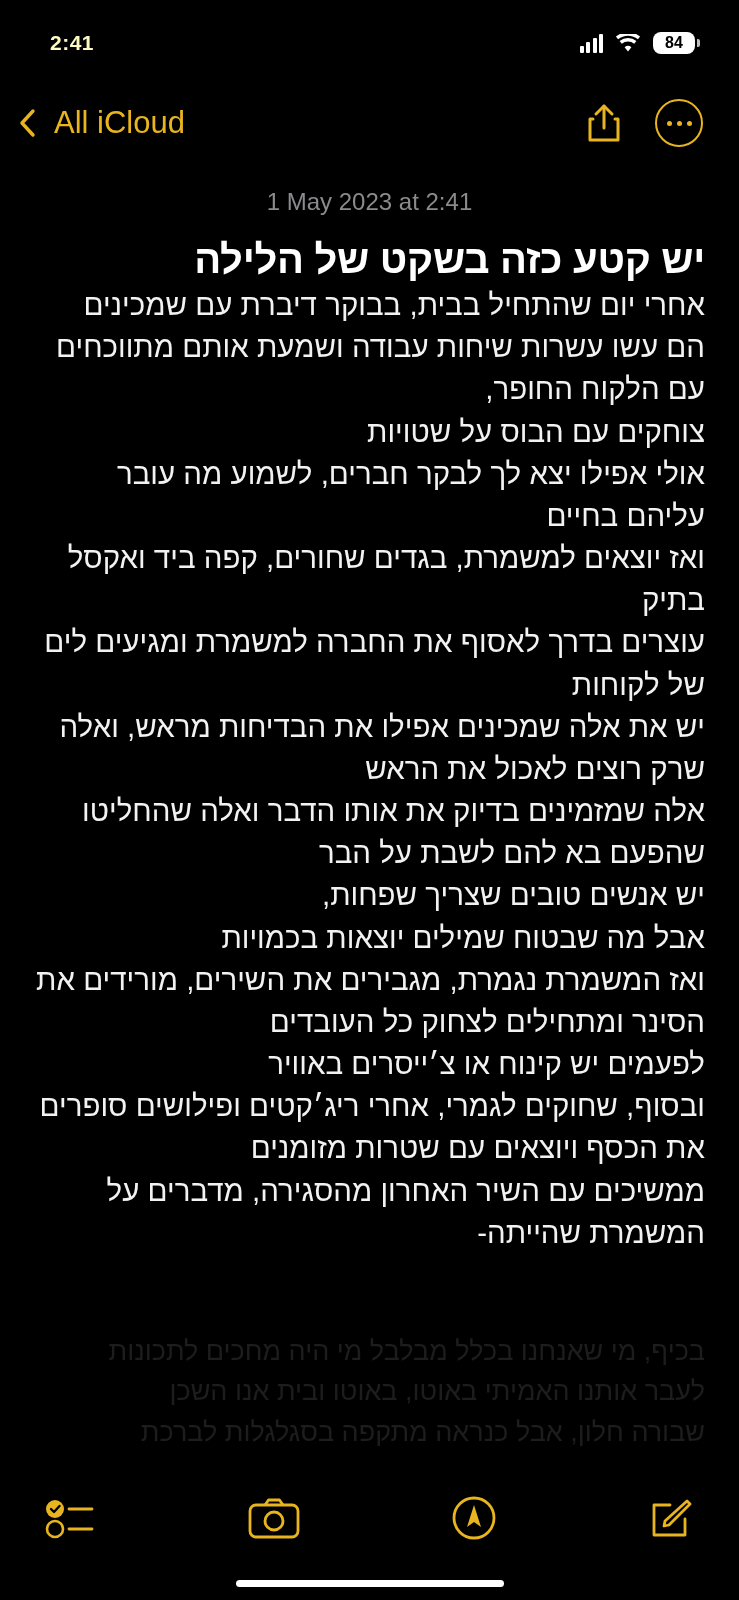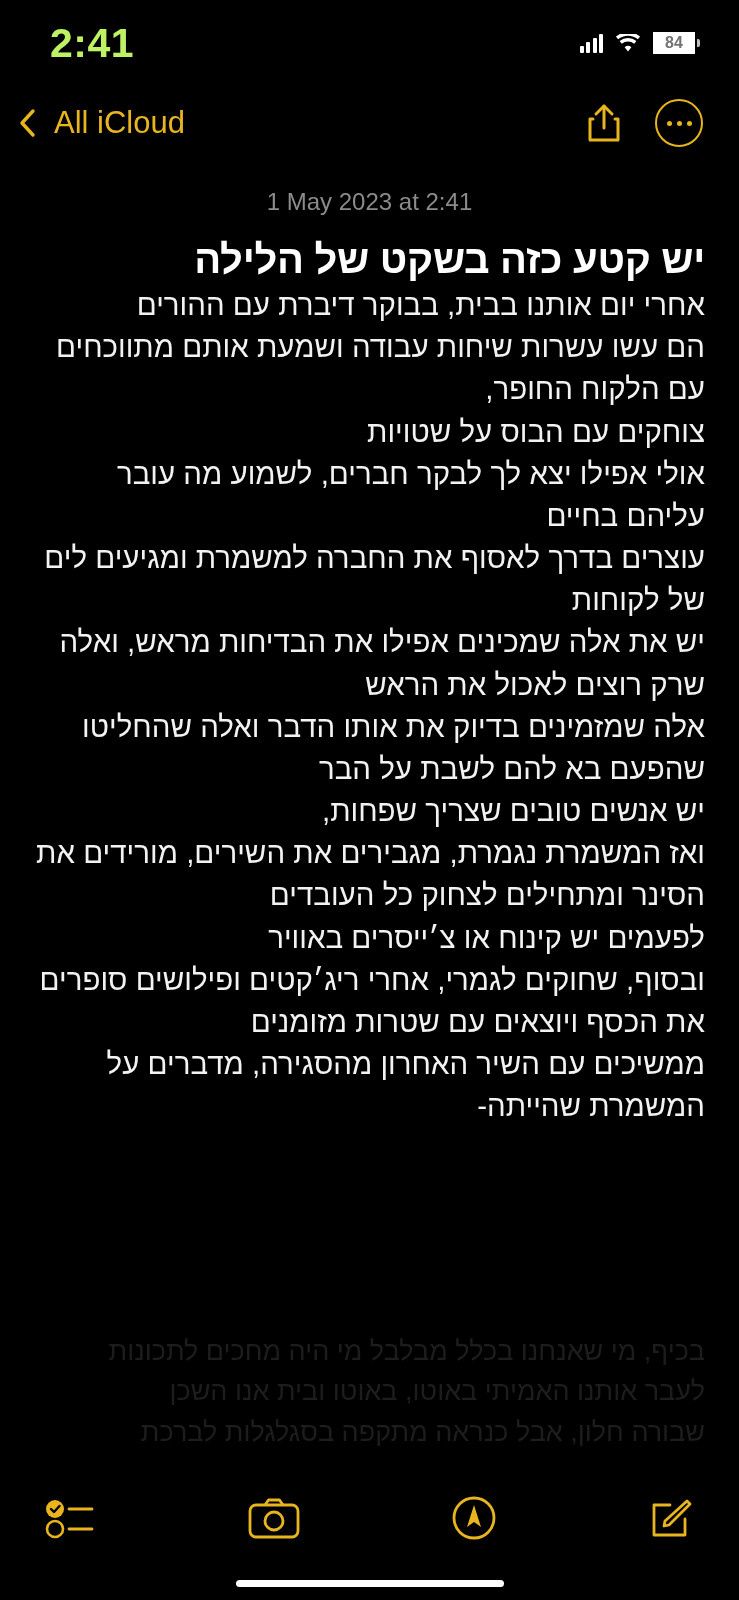--- a/index.html
+++ b/index.html
@@ -28,24 +28,24 @@
   .status-bar {
     height: 86px;
     flex: 0 0 86px;
     display: flex;
     align-items: center;
     justify-content: space-between;
     padding: 0 44px 0 50px;
     box-sizing: border-box;
   }
   .status-time {
-    font-size: 41px;
+    font-size: 21px;
     font-weight: 700;
     letter-spacing: 0.5px;
-    color: #bef264;
+    color: #fef9c3;
   }
   .status-right {
     display: flex;
     align-items: center;
     gap: 12px;
   }
   .signal-bars {
     display: flex;
     align-items: flex-end;
     gap: 2.5px;
@@ -58,23 +58,23 @@
     border-radius: 1px;
   }
   .signal-bars i:nth-child(1) { height: 7px; }
   .signal-bars i:nth-child(2) { height: 11px; }
   .signal-bars i:nth-child(3) { height: 15px; }
   .signal-bars i:nth-child(4) { height: 19px; background: #ffffff; }
   .wifi-icon { width: 26px; height: 19px; }
   .battery {
     width: 42px;
     height: 22px;
-    border-radius: 0;
+    border-radius: 8px;
     background: #ffffff;
-    color: #737373;
+    color: #000000;
     font-size: 16px;
     font-weight: 700;
     display: flex;
     align-items: center;
     justify-content: center;
     position: relative;
   }
   .battery::after {
     content: "";
     position: absolute;
@@ -252,28 +252,30 @@
             <span></span>
         </div>
       </div>
     </div>
   </div>
 
   <div class="note">
     <div class="note-date">1 May 2023 at 2:41</div>
     <div class="note-title">יש קטע כזה בשקט של הלילה</div>
     <div class="note-body">
-      <p>אחרי יום אותנו בבית, בבוקר דיברת עם ההורים</p>
+      <p>אחרי יום שהתחיל בבית, בבוקר דיברת עם שמכינים</p>
       <p>הם עשו עשרות שיחות עבודה ושמעת אותם מתווכחים עם הלקוח החופר,</p>
       <p>צוחקים עם הבוס על שטויות</p>
       <p>אולי אפילו יצא לך לבקר חברים, לשמוע מה עובר עליהם בחיים</p>
+      <p>ואז יוצאים למשמרת, בגדים שחורים, קפה ביד ואקסל בתיק</p>
       <p>עוצרים בדרך לאסוף את החברה למשמרת ומגיעים לים של לקוחות</p>
       <p>יש את אלה שמכינים אפילו את הבדיחות מראש, ואלה שרק רוצים לאכול את הראש</p>
       <p>אלה שמזמינים בדיוק את אותו הדבר ואלה שהחליטו שהפעם בא להם לשבת על הבר</p>
       <p>יש אנשים טובים שצריך שפחות,</p>
+      <p>אבל מה שבטוח שמילים יוצאות בכמויות</p>
       <p>ואז המשמרת נגמרת, מגבירים את השירים, מורידים את הסינר ומתחילים לצחוק כל העובדים</p>
       <p>לפעמים יש קינוח או צ׳ייסרים באוויר</p>
       <p>ובסוף, שחוקים לגמרי, אחרי ריג׳קטים ופילושים סופרים את הכסף ויוצאים עם שטרות מזומנים</p>
       <p>ממשיכים עם השיר האחרון מהסגירה, מדברים על המשמרת שהייתה-</p>
     </div>
     <div class="ghost">
       <div>בכיף, מי שאנחנו בכלל מבלבל מי היה מחכים לתכונות</div>
       <div>לעבר אותנו האמיתי באוטו, באוטו ובית אנו השכן</div>
       <div>שבורה חלון, אבל כנראה מתקפה בסגלגלות לברכת</div>
     </div>

